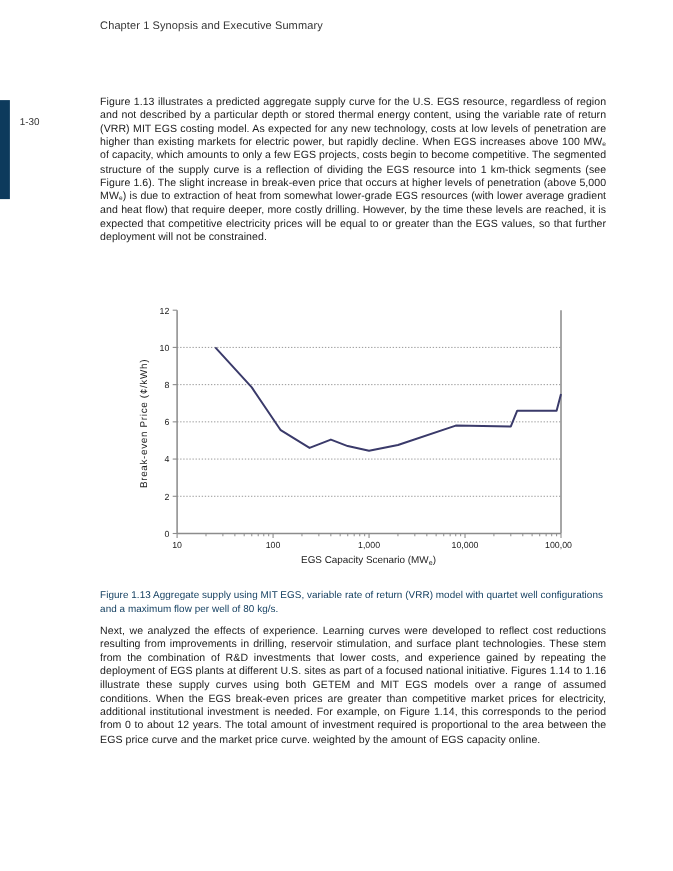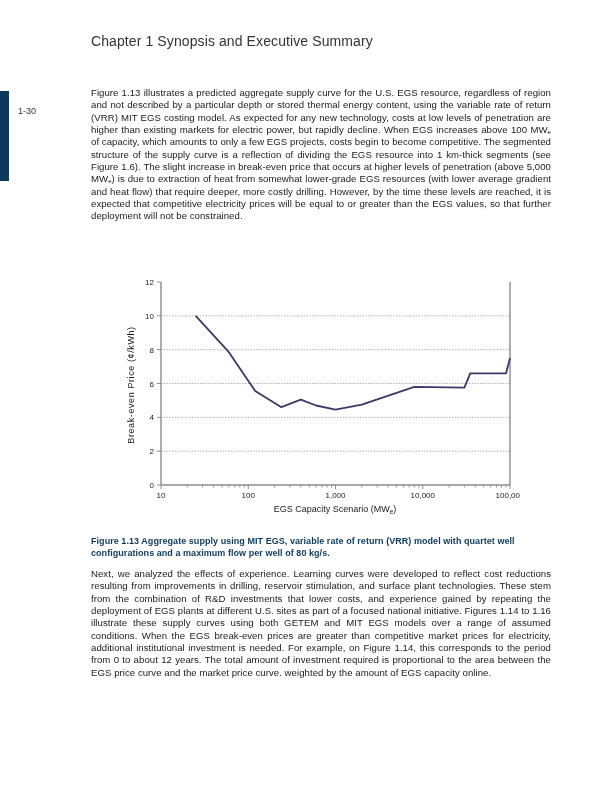--- a/index.html
+++ b/index.html
@@ -1,28 +1,28 @@
 <!DOCTYPE html>
 <html><head>
 <meta charset="utf-8">
 <style>
   html, body { margin: 0; padding: 0; background: #ffffff; }
   body { width: 612px; height: 792px; position: relative; overflow: hidden;
          font-family: "Liberation Sans", "DejaVu Sans", sans-serif; color: #1a1a1a; }
-  .running-head { position: absolute; left: 91px; top: 33px; font-size: 14px; color: #333;
+  .running-head { position: absolute; left: 91px; top: 18px; font-size: 10px; color: #333;
                   letter-spacing: 0.1px; }
   .side-bar { position: absolute; left: 0; top: 91px; width: 9px; height: 90px; background: #0d3a5c; }
   .page-num { position: absolute; left: 18px; top: 106px; font-size: 9px; color: #333; text-align: center; }
   .para { position: absolute; left: 91px; width: 460px; font-size: 9.6px; line-height: 12.35px;
           text-align: justify; color: #1a1a1a; letter-spacing: 0.05px; }
   .para sub { font-size: 6px; vertical-align: -1px; line-height: 0; }
   #para1 { top: 87px; }
   #para2 { top: 568px; }
   .caption { position: absolute; left: 91px; top: 535px; width: 460px; font-size: 9px;
-             line-height: 12px; color: #0d3a5c; font-weight: bold; letter-spacing: 0.05px; }
+             line-height: 12px; color: #0d3a5c; font-weight: normal; letter-spacing: 0.05px; }
   #chart { position: absolute; left: 120px; top: 270px; }
   .chart-text { font-family: "Liberation Sans", "DejaVu Sans", sans-serif; fill: #1a1a1a; }
 </style>
 </head>
 <body>
 
 <div class="running-head">Chapter 1  Synopsis and Executive Summary</div>
 <div class="side-bar"></div>
 <div class="page-num">1-30</div>
 

